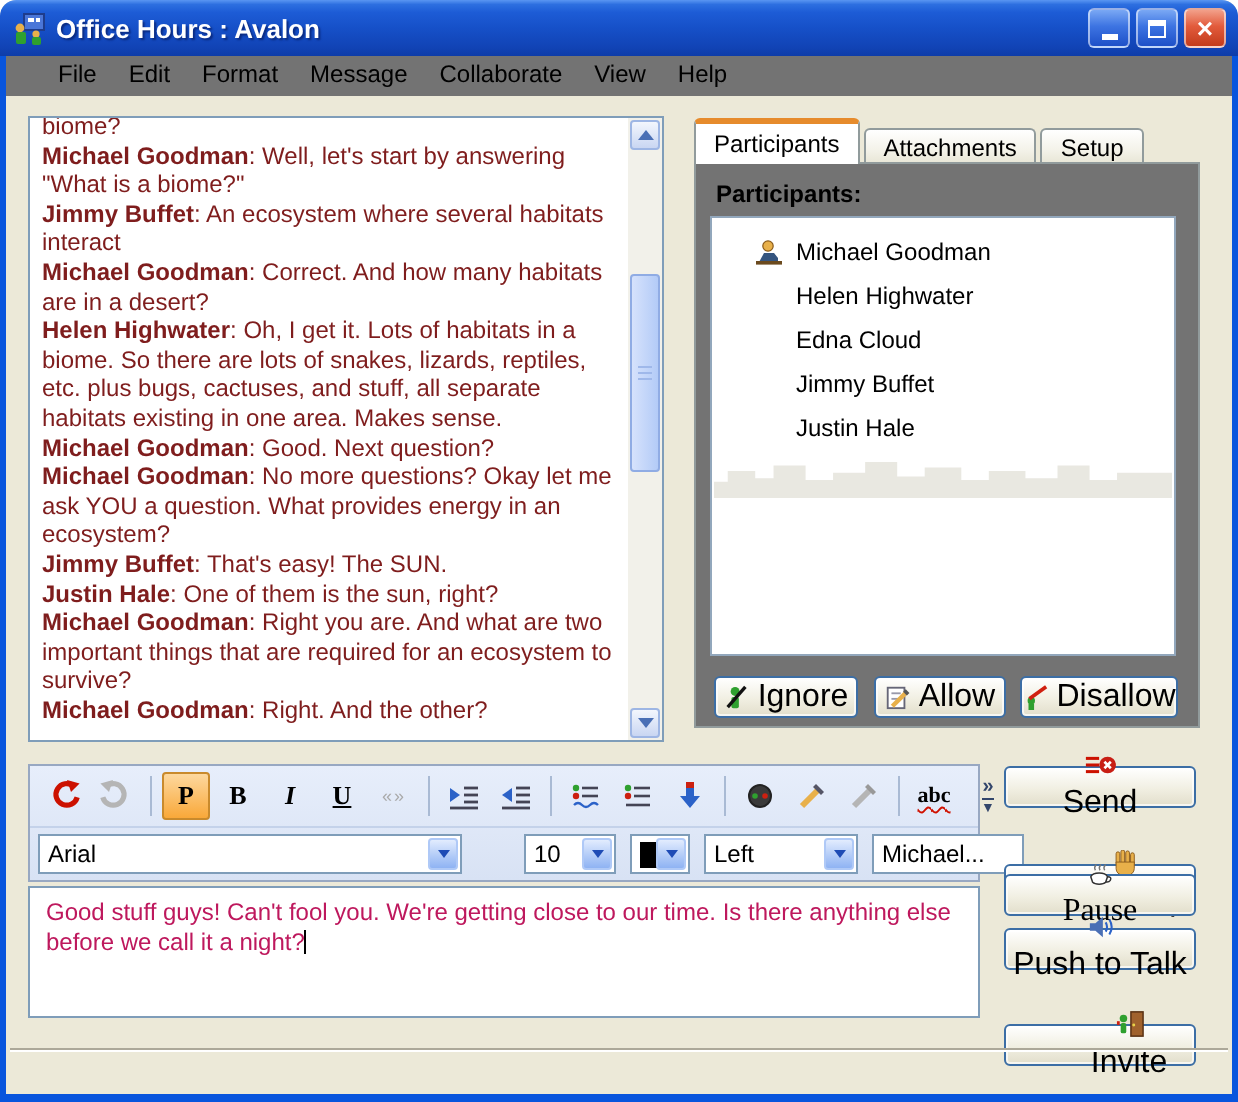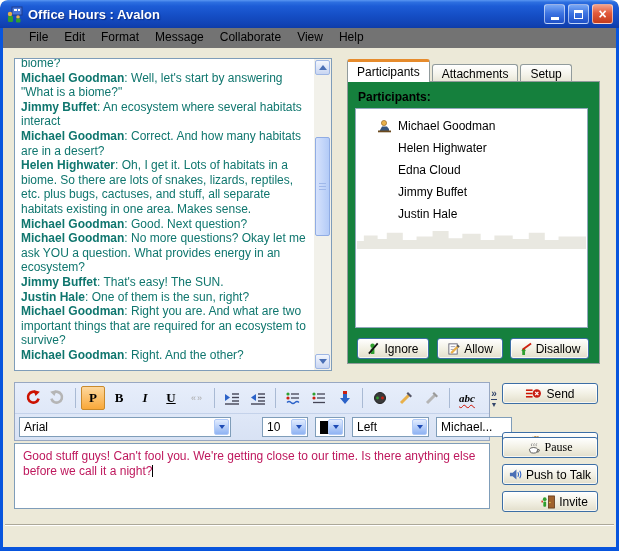--- a/index.html
+++ b/index.html
@@ -31,21 +31,21 @@
   
   .menubar { position:absolute; left:3px; top:28px; right:3px; height:20px; background:#737373;
     display:flex; align-items:flex-start; padding-left:18px; font-size:12px; color:#000; }
   .menu-item { padding:2px 8px 3px; }
 
   
   .transcript { position:absolute; left:14px; top:58px; width:318px; height:313px;
     background:#FFF; border:1px solid #7F9DB9; }
   .t-view { position:absolute; left:0; top:0; right:17px; bottom:0; overflow:hidden; padding:5px 4px 4px 6px; }
   .t-inner { margin-top:-8px; }
-  .msg { font-size:12px; line-height:14.6px; color:#0f766e; }
+  .msg { font-size:12px; line-height:14.6px; color:#7f1d1d; }
   .msg b { font-weight:bold; }
 
   
   .v-scroll { position:absolute; right:0; top:0; bottom:0; width:17px; background:#F2F1EA; }
   .sb-btn { position:absolute; left:1px; right:1px; height:15px;
     background:linear-gradient(180deg,#F3F6FD,#C9D6F2); border:1px solid #9EB6E4; border-radius:2px;
     display:flex; align-items:center; justify-content:center; }
   .sb-up { top:1px; } .sb-down { bottom:1px; }
   .tri-up { width:0; height:0; border-left:4px solid transparent; border-right:4px solid transparent;
     border-bottom:5px solid #4A6FB5; }
@@ -57,57 +57,57 @@
     background:repeating-linear-gradient(180deg,#9FB8EA 0 1px,transparent 1px 3px); }
 
   
   .tabs { position:absolute; left:347px; top:59px; height:22px; display:flex; align-items:flex-end; gap:2px; z-index:3; }
   .tab { height:17px; padding:2px 9px 0; font-size:12px; color:#000;
     background:linear-gradient(180deg,#FFFFFF,#F4F3EA 60%,#E9E7D8);
     border:1px solid #919B9C; border-bottom:none; border-radius:3px 3px 0 0; white-space:nowrap; }
   .tab.active { height:23px; margin-bottom:-1px; background:#FFF; border-top:3px solid #E68B2C;
     padding-top:3px; font-weight:normal; }
   .tabpage { position:absolute; left:347px; top:81px; width:253px; height:283px;
-    background:#15803d; border:1px solid #919B9C; z-index:1; }
+    background:#737373; border:1px solid #919B9C; z-index:1; }
   .p-heading { position:absolute; left:10px; top:8px; font-size:12px; font-weight:bold; }
   .listbox { position:absolute; left:7px; top:26px; width:233px; height:220px;
     background:#FFF; border:1px solid #92A7BC; overflow:hidden; }
   .p-row { display:flex; align-items:center; height:22px; padding-left:8px; font-size:12px; }
   .p-rows { padding-top:6px; }
   .p-icon { width:18px; height:14px; margin-left:12px; margin-right:4px; flex:none; }
   .p-row:not(.speaking) .p-icon svg { visibility:hidden; }
   .artifact { position:absolute; left:1px; right:1px; top:122px; height:18px; background:#E9E8E1;
     clip-path:polygon(0 55%,3% 55%,3% 25%,9% 25%,9% 45%,13% 45%,13% 10%,20% 10%,20% 50%,26% 50%,26% 30%,33% 30%,33% 0,40% 0,40% 40%,46% 40%,46% 15%,54% 15%,54% 50%,60% 50%,60% 25%,68% 25%,68% 45%,75% 45%,75% 10%,82% 10%,82% 50%,88% 50%,88% 30%,100% 30%,100% 100%,0 100%); }
 
   
   .xp-btn { border:1px solid #3C6EA5; border-radius:3px; color:#000;
     background:linear-gradient(180deg,#FFFFFF,#F1EFE2 55%,#E2DECB);
     box-shadow:inset 0 0 0 1px rgba(255,255,255,.7);
-    display:flex; align-items:center; justify-content:center; gap:4px; font-size:12px; }
+    display:flex; align-items:center; justify-content:center; gap:4px; font-size:16px; }
   .mod-btn { position:absolute; top:256px; height:21px; }
   .mod-ignore { left:9px;  width:72px; }
   .mod-allow  { left:89px; width:66px; }
   .mod-disallow{ left:162px; width:79px; }
 
   
   .composer-toolbar { position:absolute; left:14px; top:382px; width:476px; height:59px;
     border:1px solid #98A8C2; background:linear-gradient(180deg,#E7EEFB,#D8E2F4); }
   .tb-row1 { height:31px; display:flex; align-items:center; padding:0 5px; gap:2px;
     border-bottom:1px solid #C4D2EA; }
   .tb-btn { width:24px; height:24px; display:flex; align-items:center; justify-content:center;
     font-size:13px; color:#000; flex:none; }
   .tb-sep { width:1px; height:20px; background:#A9BAD4; margin:0 3px; flex:none; }
   .serif-glyph { font-family:"Liberation Serif", serif; font-weight:bold; }
   .tb-btn.p-active { background:linear-gradient(180deg,#FDD89E,#F9A839); border:1px solid #C98A2C;
     border-radius:2px; }
   .glyph-i { font-style:italic; }
   .glyph-u { text-decoration:underline; }
   .glyph-sym { color:#A9A9A9; font-size:9px; letter-spacing:1px; }
   .spell-wrap { display:flex; flex-direction:column; align-items:center; line-height:1; }
-  .spell-txt { font-family:"Liberation Serif", serif; font-style:italic; font-weight:bold; font-size:11px;
+  .spell-txt { font-family:"Liberation Serif", serif; font-weight:bold; font-size:11px;
     text-decoration:underline wavy #D01000 1px; text-underline-offset:2px; }
   .overflow-wrap { display:flex; flex-direction:column; align-items:center; line-height:1; color:#33466B;
     margin-left:2px; }
   .of-top { font-size:10px; font-weight:bold; }
   .of-bot { font-size:7px; border-top:1px solid #33466B; padding-top:1px; }
 
   .tb-row2 { display:flex; align-items:center; padding:3px 4px; gap:7px; }
   .xp-combo { position:relative; height:20px; background:#FFF; border:1px solid #7F9DB9;
     font-size:12px; display:flex; align-items:center; padding-left:4px; flex:none; }
   .combo-font { width:212px; } .combo-size { width:46px;margin-left:24px; } .combo-color { width:30px; }
@@ -118,23 +118,23 @@
   .combo-arrow::after { content:""; border-left:3.5px solid transparent; border-right:3.5px solid transparent;
     border-top:4px solid #1E4BB5; }
   .color-swatch { width:13px; height:13px; background:#000; flex:none; }
 
   
   .message-box { position:absolute; left:14px; top:443px; width:476px; height:66px; background:#FFF;
     border:1px solid #7F9DB9; padding:5px 8px; font-size:12px; line-height:15px; color:#be185d; }
   .caret { display:inline-block; width:1px; height:12px; background:#000; vertical-align:-2px; }
 
   
-  .action-btn { position:absolute; left:502px; width:96px; height:21px; }
+  .action-btn { position:absolute; left:502px; width:96px; height:21px;flex-direction:column; }
   .a-send { top:383px; } .a-hand { top:432px;padding-left:24px; } .a-pause { top:437px;font-family:Liberation Serif, serif; }
-  .a-push { top:464px; } .a-invite { top:491px;padding-left:29px; }
+  .a-push { top:464px; } .a-invite { top:512px;padding-left:29px; }
   .action-btn svg, .mod-btn svg { flex:none; }
 
   
   .status-line { position:absolute; left:5px; right:5px; top:524px; height:2px;
     border-top:1px solid #ACA899; border-bottom:1px solid #FFF; }
 </style>
 </head>
 <body>
 
 <div class="window">

